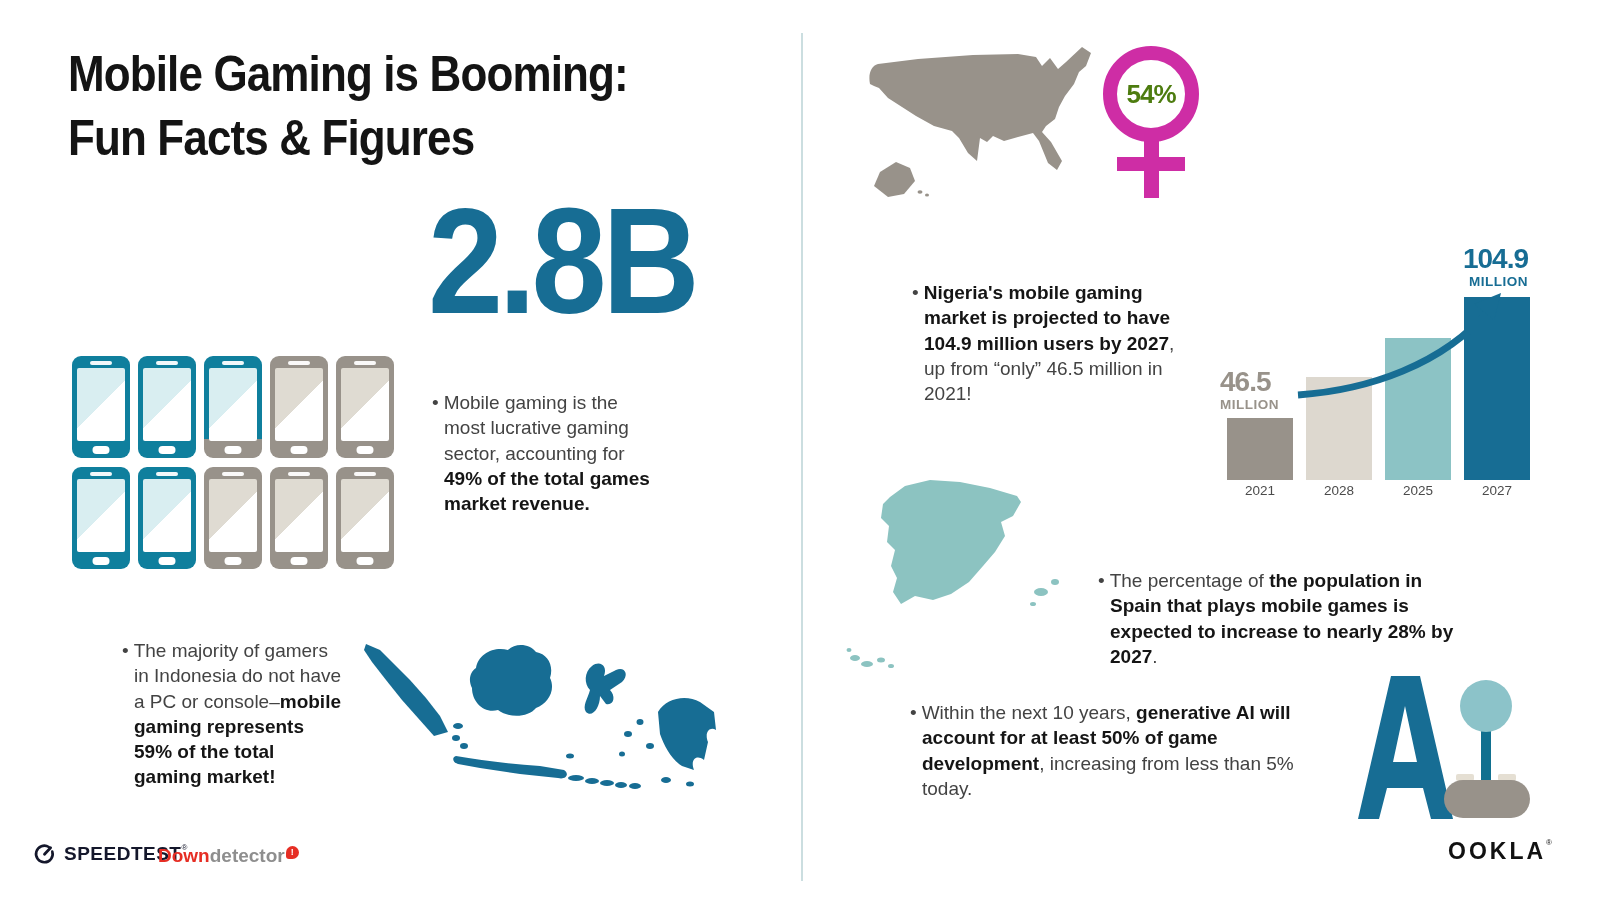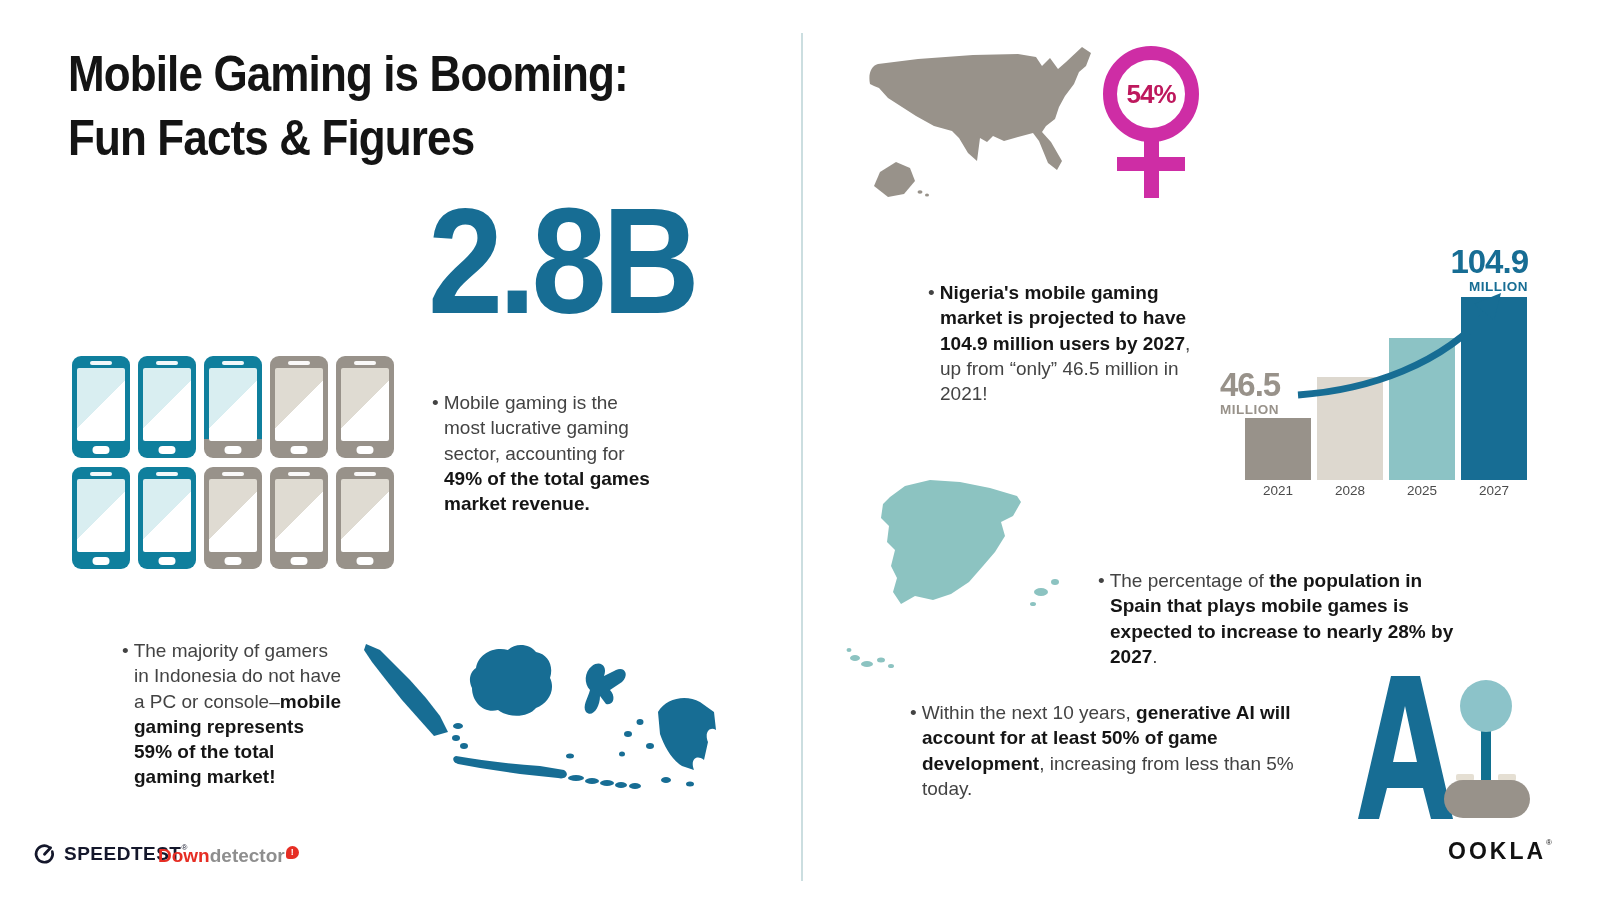--- a/index.html
+++ b/index.html
@@ -33,33 +33,33 @@
   .phone.gray .screen{background:linear-gradient(135deg,#dfdbd2 50%,#ffffff 50%);}
   .phone .speaker{position:absolute;top:5px;left:50%;transform:translateX(-50%);width:22px;height:4px;
                   border-radius:2px;background:rgba(255,255,255,.95);}
   .phone .home{position:absolute;bottom:4px;left:50%;transform:translateX(-50%);width:17px;height:8px;
                border-radius:4px;background:#ffffff;}
 
   
   .venus{position:absolute;left:1068px;top:40px;width:165px;height:165px;}
   .venus .ring{position:absolute;left:35px;top:6px;width:68px;height:68px;border:14px solid #ce2da5;
                border-radius:50%;background:#fff;display:flex;align-items:center;justify-content:center;}
-  .venus .pct{font-size:26px;font-weight:800;color:#be185d;letter-spacing:-1px;}
+  .venus .pct{font-size:26px;font-weight:800;color:#4d7c0f;letter-spacing:-1px;}
   .venus .stem{position:absolute;left:76px;top:100px;width:15px;height:58px;background:#ce2da5;}
   .venus .cross{position:absolute;left:49px;top:117px;width:68px;height:14px;background:#ce2da5;}
 
   
   #chart{position:absolute;left:1218px;top:243px;width:316px;height:254px;}
-  #plot{position:absolute;left:27px;bottom:17px;height:183px;display:flex;align-items:flex-end;gap:6px;}
+  #plot{position:absolute;left:9px;bottom:17px;height:183px;display:flex;align-items:flex-end;gap:13px;}
   .bar-col{position:relative;width:66px;height:183px;display:flex;align-items:flex-end;}
   .bar{width:66px;}
   .bar-year{position:absolute;left:0;right:0;bottom:-18px;text-align:center;font-size:13.5px;color:#4b4b4b;}
   .start-label{position:absolute;left:2px;top:125px;color:#98928a;line-height:1;}
   .end-label{position:absolute;right:6px;top:2px;color:#176d94;text-align:right;line-height:1;}
-  .value-big{font-size:33px;font-weight:800;letter-spacing:-1px;}
+  .value-big{font-size:28px;font-weight:800;letter-spacing:-1px;}
   .value-small{font-size:13.5px;font-weight:800;letter-spacing:.5px;margin-top:2px;}
   .arrow-svg{position:absolute;left:0;top:0;pointer-events:none;}
 
   
   .map{position:absolute;}
 
   
   .ai-art{position:absolute;left:1332px;top:658px;width:215px;height:165px;}
   .ai-a{position:absolute;left:26px;top:18px;}
   .stick{position:absolute;left:149px;top:70px;width:10px;height:56px;background:#11708f;}
@@ -195,21 +195,21 @@
 
   <div class="venus">
     <div class="stem"></div>
     <div class="cross"></div>
     <div class="ring">
       <span class="pct">54%</span>
     </div>
   </div>
 
 
-  <div class="fact" style="left:912px;top:280px;width:252px;margin-left:16px;">
+  <div class="fact" style="left:912px;top:280px;width:252px;">
     <span class="marker">•</span><span><span class="b">Nigeria's mobile gaming market is projected to have 104.9 million users by 2027</span><span>, up from “only” 46.5 million in 2021!</span></span>
   </div>
 
   <div id="chart">
     <div class="start-label">
       <div class="value-big">46.5</div>
       <div class="value-small">MILLION</div>
     </div>
     <div class="end-label">
       <div class="value-big">104.9</div>

